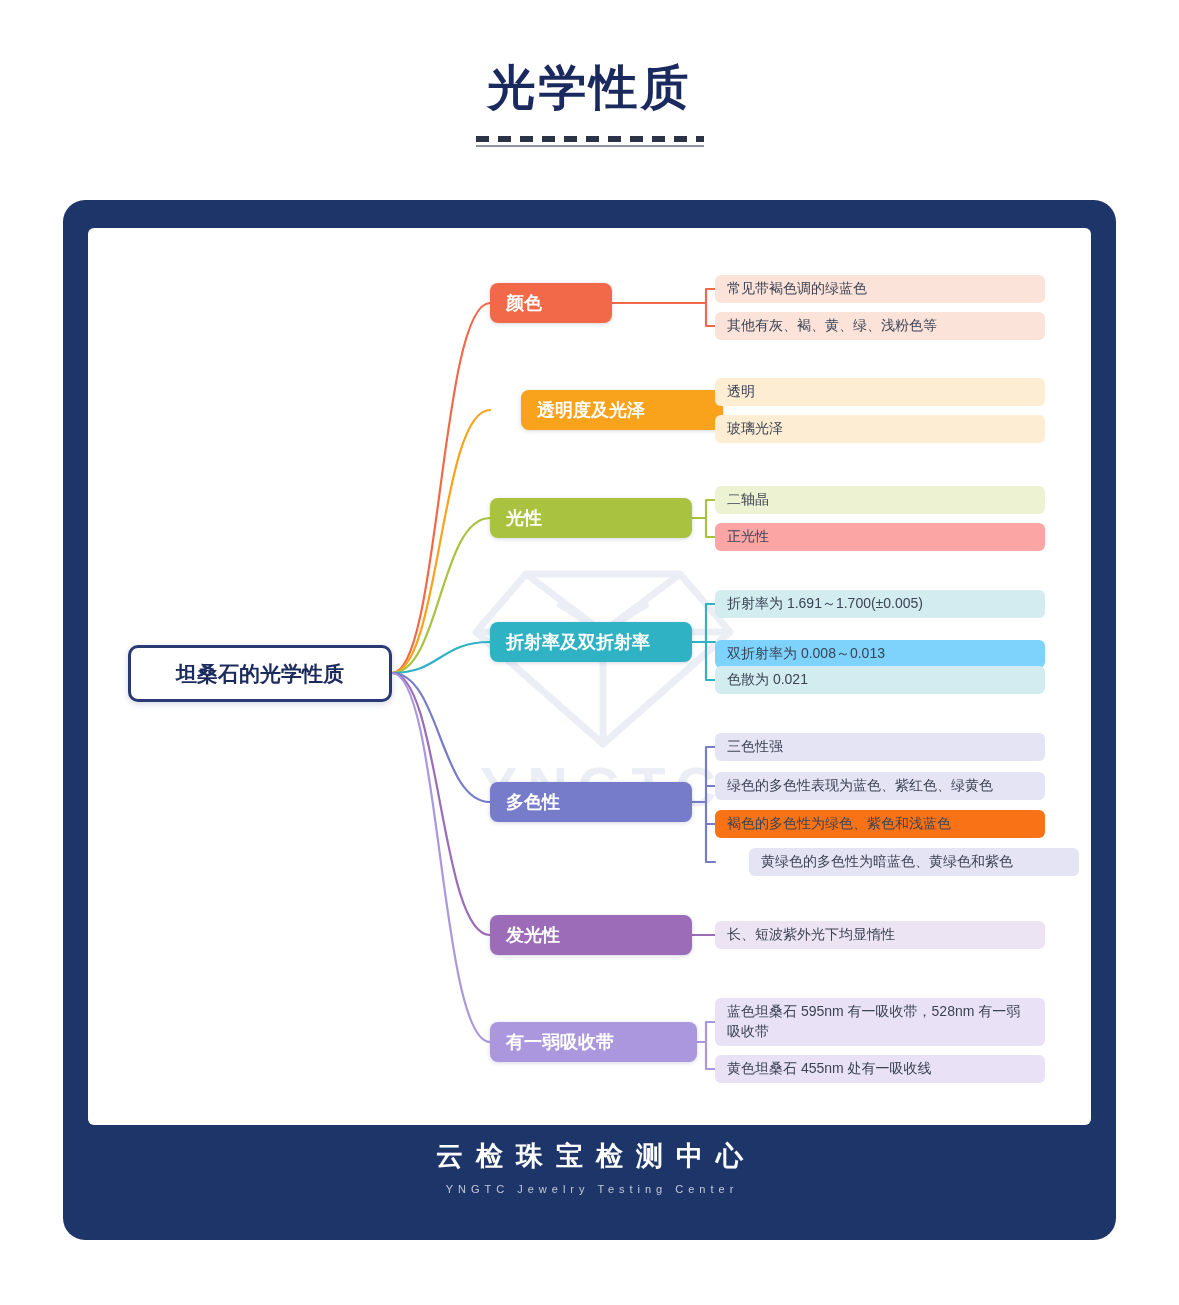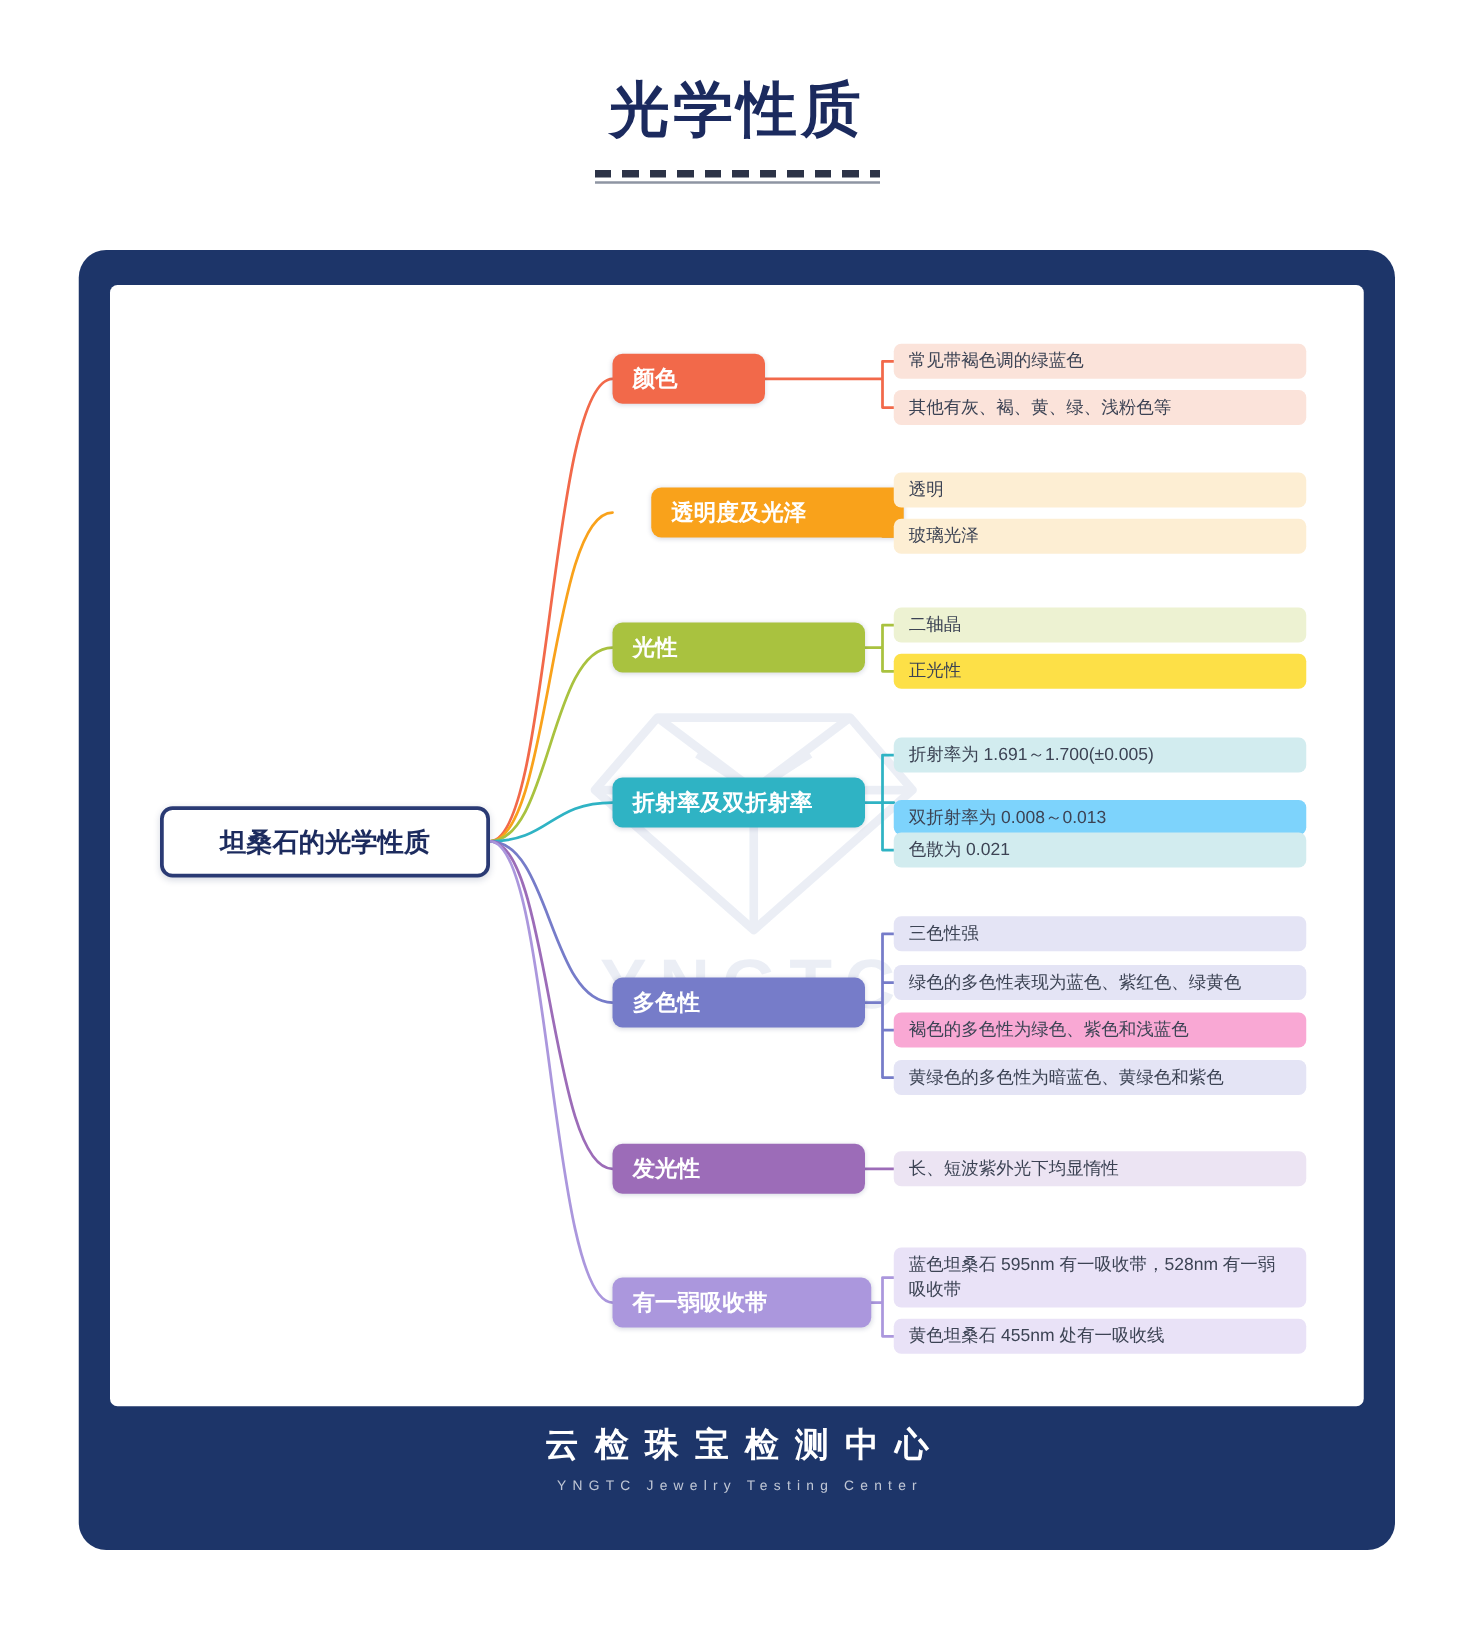--- a/index.html
+++ b/index.html
@@ -66,32 +66,32 @@
       <div class="node branch" style="left: 402px; top: 55px; width: 122px; background-color: rgb(242, 105, 74);">颜色</div>
       <div class="node leaf" style="top: 47px; background-color: rgb(251, 227, 218);">常见带褐色调的绿蓝色</div>
       <div class="node leaf" style="top: 84px; background-color: rgb(251, 227, 218);">其他有灰、褐、黄、绿、浅粉色等</div>
 
       <div class="node branch" style="left: 402px; top: 162px; width: 202px; background-color: rgb(249, 162, 27); margin-left: 31px;">透明度及光泽</div>
       <div class="node leaf" style="top: 150px; background-color: rgb(253, 238, 211);">透明</div>
       <div class="node leaf" style="top: 187px; background-color: rgb(253, 238, 211);">玻璃光泽</div>
 
       <div class="node branch" style="left: 402px; top: 270px; width: 202px; background-color: rgb(169, 194, 63);">光性</div>
       <div class="node leaf" style="top: 258px; background-color: rgb(237, 242, 210);">二轴晶</div>
-      <div class="node leaf" style="top: 295px; background-color: #fde047;">正光性</div>
+      <div class="node leaf" style="top: 295px; background-color: #fca5a5; font-family: Liberation Serif, serif;">正光性</div>
 
       <div class="node branch" style="left: 402px; top: 394px; width: 202px; background-color: rgb(47, 179, 196);">折射率及双折射率</div>
       <div class="node leaf" style="top: 362px; background-color: rgb(210, 236, 239);">折射率为 1.691～1.700(±0.005)</div>
       <div class="node leaf" style="top: 388px; background-color: #7dd3fc; margin-top: 24px;">双折射率为 0.008～0.013</div>
       <div class="node leaf" style="top: 438px; background-color: rgb(210, 236, 239);">色散为 0.021</div>
 
       <div class="node branch" style="left: 402px; top: 554px; width: 202px; background-color: rgb(118, 124, 201);">多色性</div>
       <div class="node leaf" style="top: 505px; background-color: rgb(228, 228, 245);">三色性强</div>
       <div class="node leaf" style="top: 544px; background-color: rgb(228, 228, 245);">绿色的多色性表现为蓝色、紫红色、绿黄色</div>
-      <div class="node leaf" style="top: 582px; background-color: #f9a8d4;">褐色的多色性为绿色、紫色和浅蓝色</div>
-      <div class="node leaf" style="top: 620px; background-color: rgb(228, 228, 245);">黄绿色的多色性为暗蓝色、黄绿色和紫色</div>
+      <div class="node leaf" style="top: 582px; background-color: #f97316;">褐色的多色性为绿色、紫色和浅蓝色</div>
+      <div class="node leaf" style="top: 620px; background-color: rgb(228, 228, 245); margin-left: 34px;">黄绿色的多色性为暗蓝色、黄绿色和紫色</div>
 
       <div class="node branch" style="left: 402px; top: 687px; width: 202px; background-color: rgb(156, 108, 184);">发光性</div>
       <div class="node leaf" style="top: 693px; background-color: rgb(236, 228, 243);">长、短波紫外光下均显惰性</div>
 
       <div class="node branch" style="left: 402px; top: 794px; width: 207px; background-color: rgb(171, 151, 221);">有一弱吸收带</div>
       <div class="node leaf tall" style="top: 770px; background-color: rgb(233, 226, 247);">蓝色坦桑石 595nm 有一吸收带，528nm 有一弱吸收带</div>
       <div class="node leaf" style="top: 827px; background-color: rgb(233, 226, 247);">黄色坦桑石 455nm 处有一吸收线</div>
 
     </div>
 

